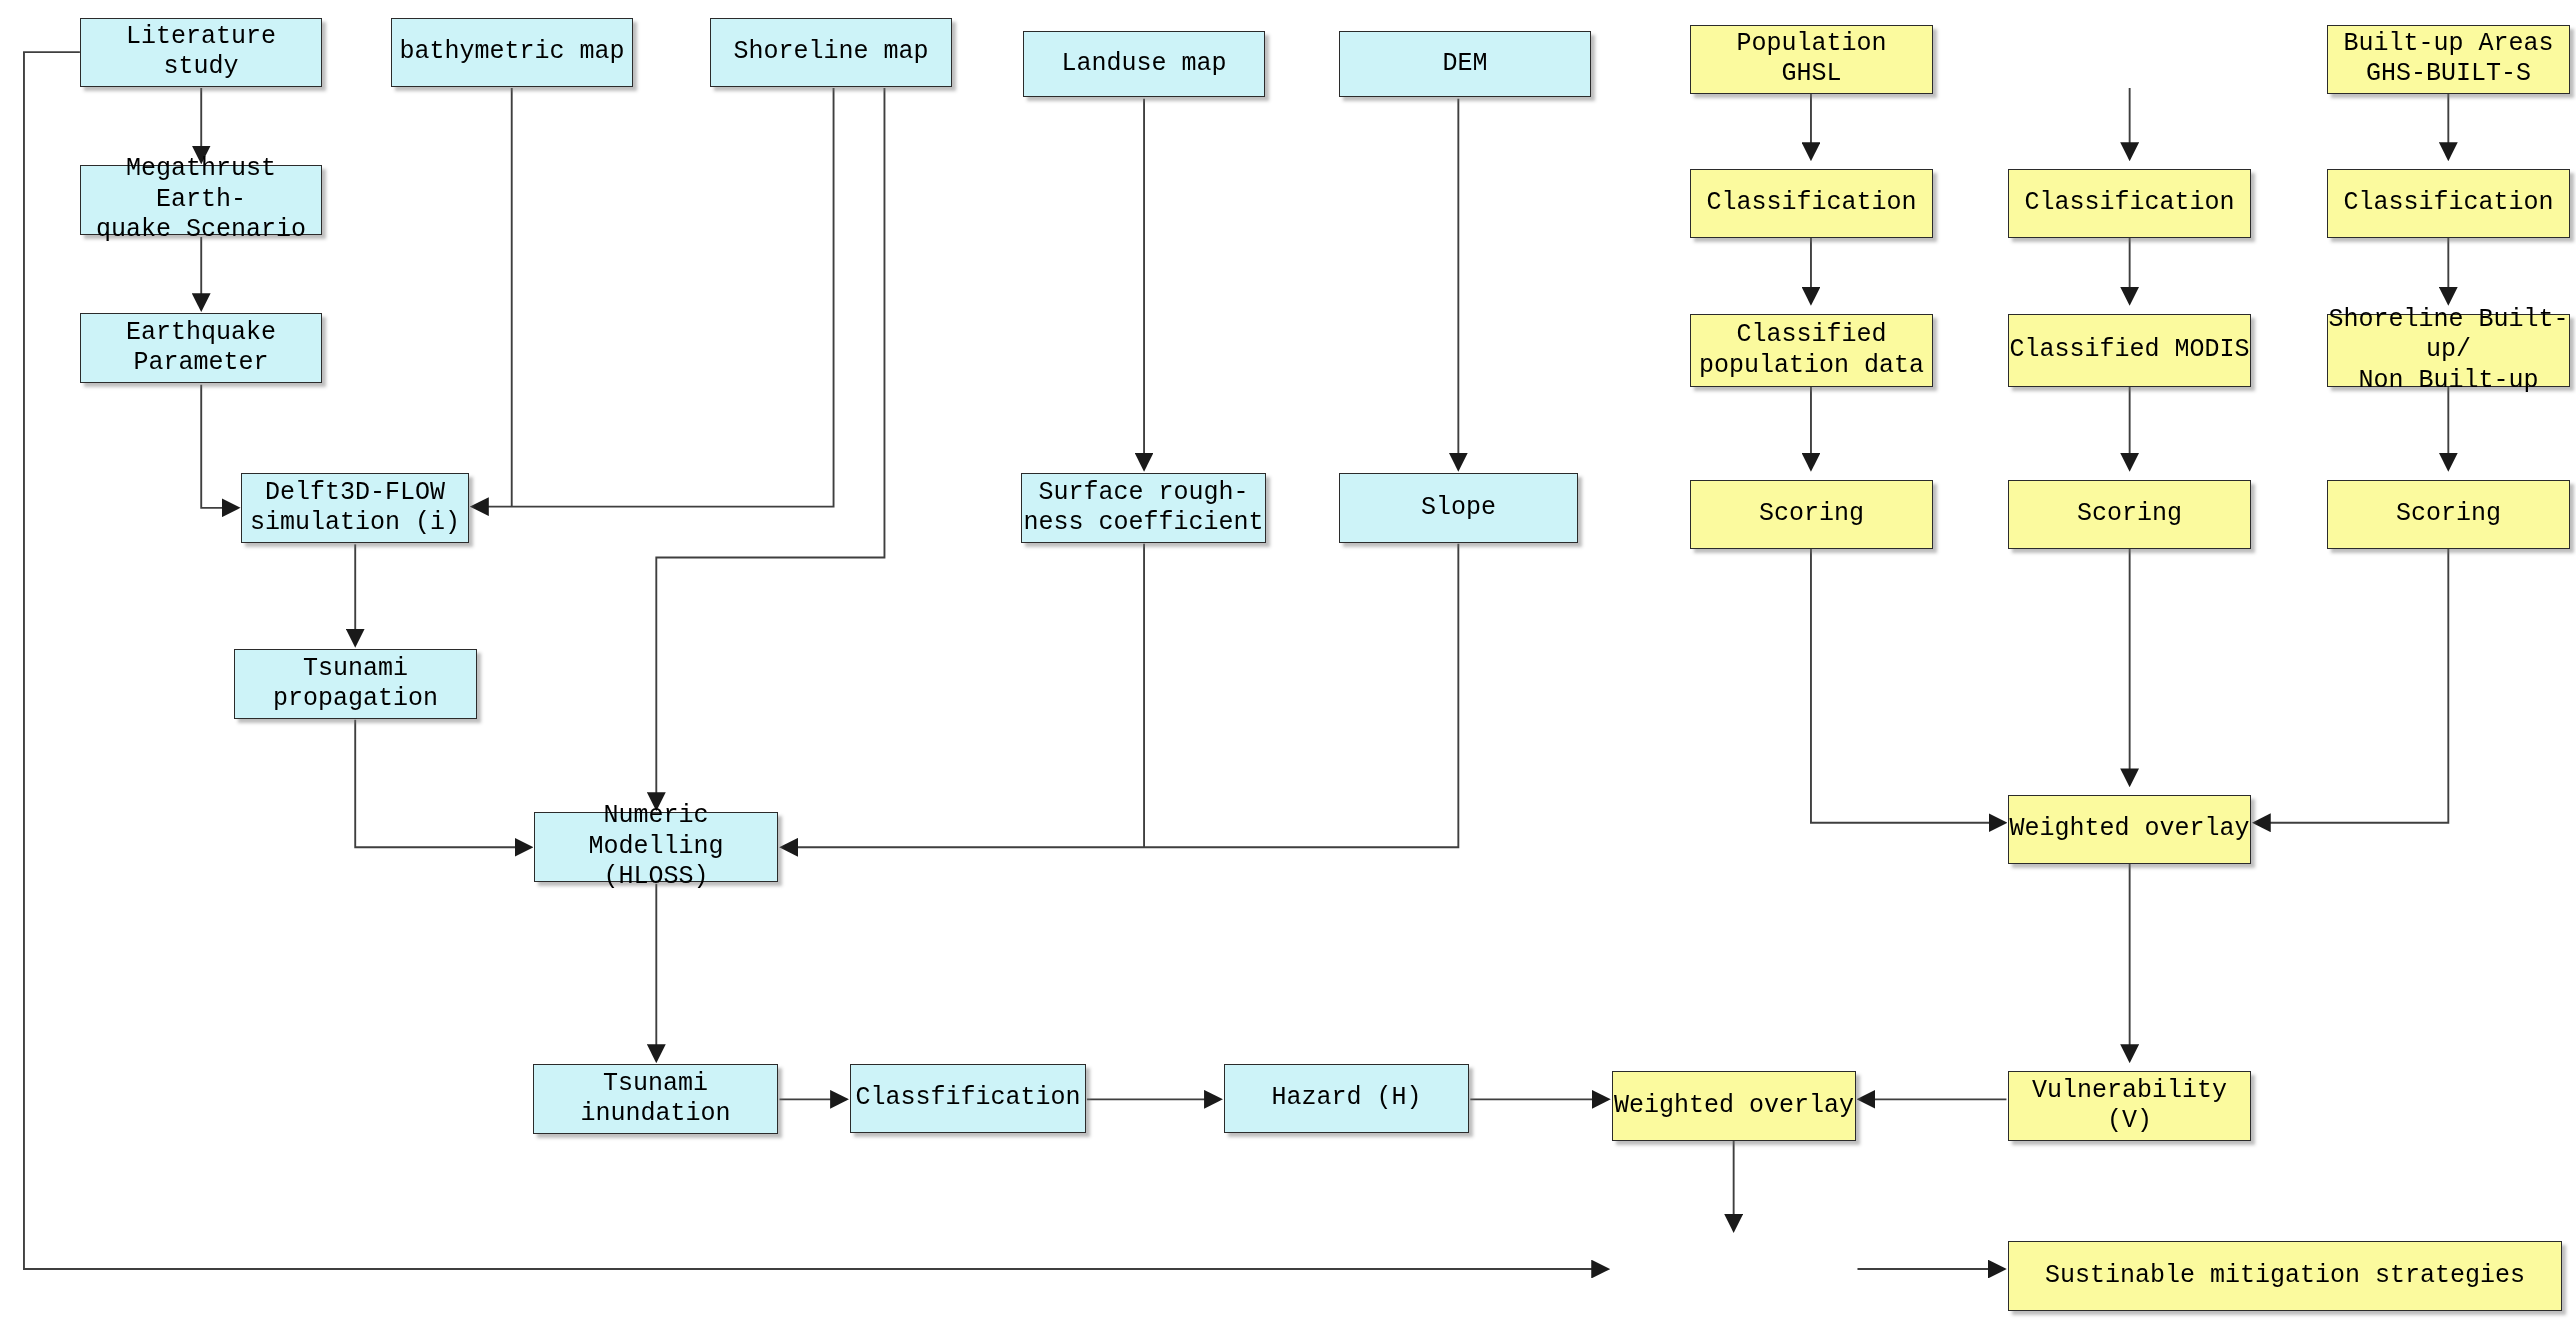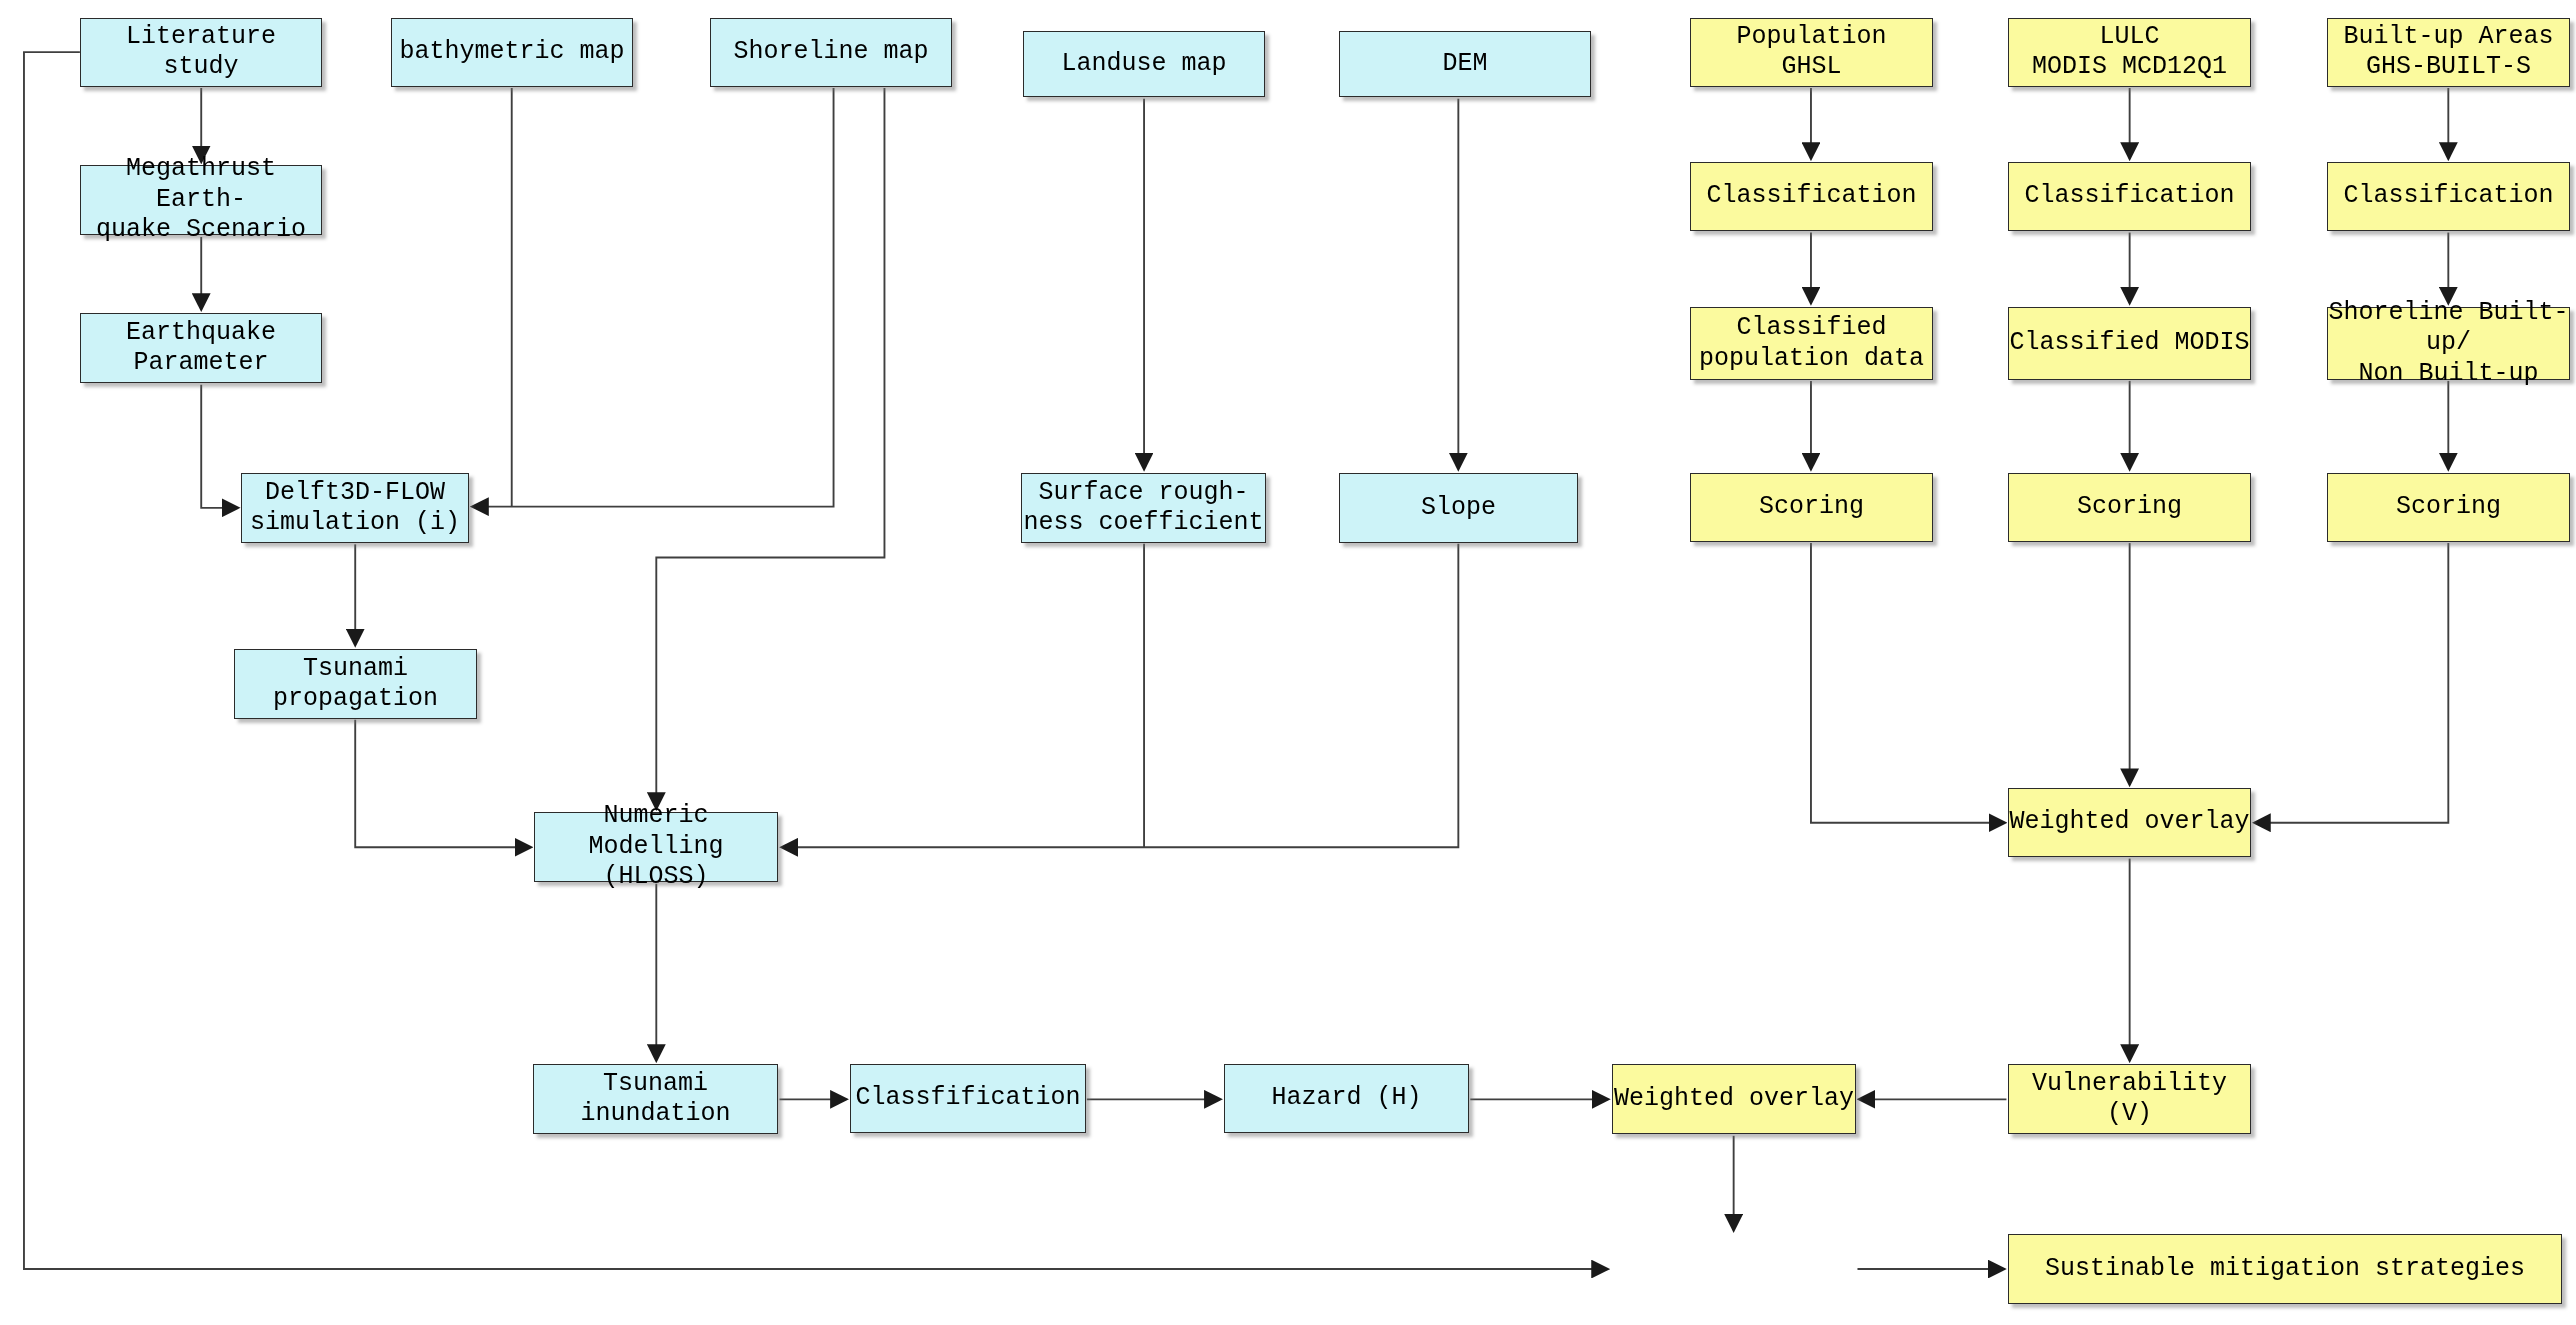--- a/index.html
+++ b/index.html
@@ -20,21 +20,21 @@
     text-align:center;
     white-space:pre-line;
     font-size:25px;
     line-height:1.22;
     color:#000000;
     border:1.9px solid #2b2b2b;
     box-sizing:border-box;
     box-shadow:3.8px 3.8px 3.1px rgba(110,110,110,0.45);
   }
   .cyan{background:#cdf3f8;}
-  .yellow{background:#fbfa9e;}
+  .yellow{background:#fbfa9e;margin-top:7px;}
 </style>
 </head>
 <body>
 
 <div class="canvas">
 
   <svg class="edges" width="2576" height="1325" viewBox="0 0 4098 2108">
     <defs>
       <marker id="arrow" viewBox="0 0 10 10" refX="8.5" refY="5" markerWidth="10" markerHeight="10" orient="auto-start-reverse">
         <path d="M 0 0 L 10 5 L 0 10 z" fill="#1a1a1a"></path>
@@ -78,22 +78,20 @@
   </svg>
 
   <div class="node cyan" style="left:80px;top:17.6px;width:242px;height:69px">Literature study</div>
   <div class="node cyan" style="left:391px;top:17.6px;width:242px;height:69px">bathymetric map</div>
   <div class="node cyan" style="left:710px;top:17.6px;width:242px;height:69px">Shoreline map</div>
   <div class="node cyan" style="left:1023px;top:31px;width:242px;height:66px">Landuse map</div>
   <div class="node cyan" style="left:1339px;top:31px;width:252px;height:66px">DEM</div>
 
   <div class="node yellow" style="left:1690px;top:17.6px;width:243px;height:69px">Population
 GHSL</div>
-  <div class="node yellow" style="left:2008px;top:17.6px;width:243px;height:69px">LULC
-MODIS MCD12Q1</div>
   <div class="node yellow" style="left:2327px;top:17.6px;width:243px;height:69px">Built-up Areas
 GHS-BUILT-S</div>
 
   <div class="node cyan" style="left:80px;top:165px;width:242px;height:70px">Megathrust Earth-
 quake Scenario</div>
   <div class="node cyan" style="left:80px;top:313px;width:242px;height:70px">Earthquake
 Parameter</div>
   <div class="node cyan" style="left:241px;top:473px;width:228px;height:70px">Delft3D-FLOW
 simulation (i)</div>
   <div class="node cyan" style="left:234px;top:649px;width:243px;height:70px">Tsunami

